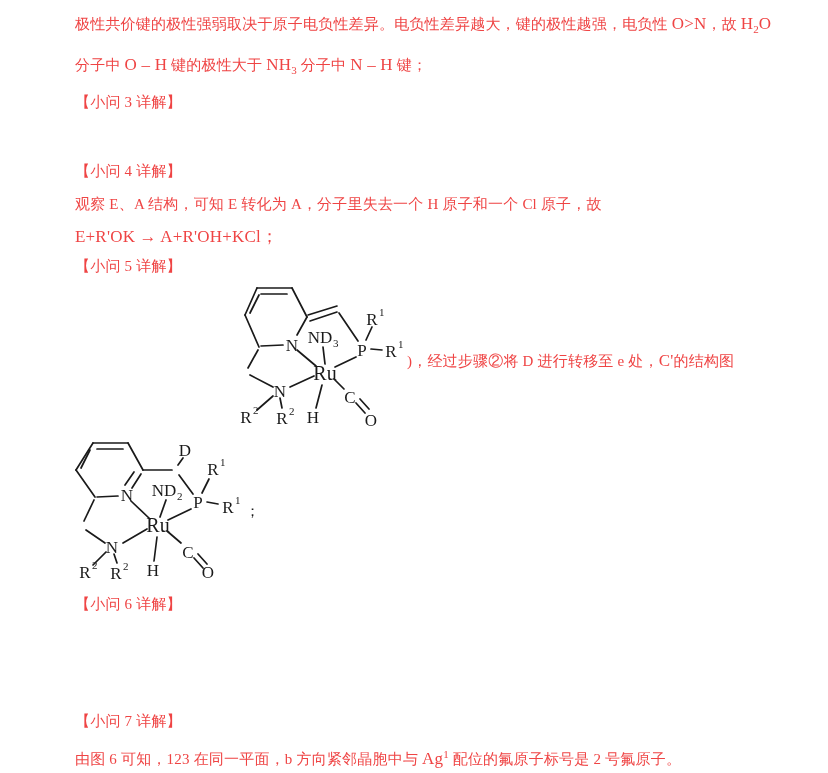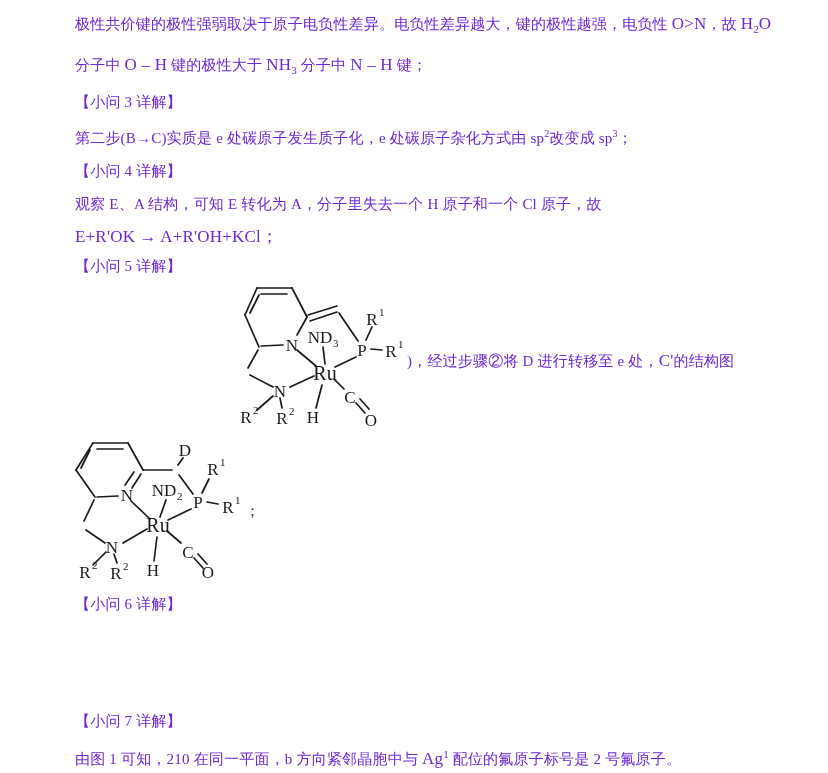--- a/index.html
+++ b/index.html
@@ -1,20 +1,20 @@
 <!DOCTYPE html>
 <html><head>
 <meta charset="utf-8">
 <style>
   html,body { margin:0; padding:0; background:#e8e8e8; }
   .page {
     position:relative;
     width:828px; height:773px;
     background:#ffffff;
-    color:#6d28d9;
+    color:#ef4444;
     font-family:"Liberation Serif","DejaVu Serif",serif;
     overflow:hidden;
     margin:0 auto;
   }
   .line {
     position:absolute;
     left:75px;
     font-size:15px;
     line-height:1.3;
     white-space:nowrap;
@@ -37,21 +37,20 @@
   .struct-svg text.punct { font-size:15px; }
 </style>
 </head>
 <body>
 
 <div class="page">
 
   <div class="line" style="top:13px"><span>极性共价键的极性强弱取决于原子电负性差异。电负性差异越大，键的极性越强，电负性 </span><span class="f">O&gt;N</span><span>，故 </span><span class="f">H</span><sub class="f">2</sub><span class="f">O</span></div>
   <div class="line" style="top:54px"><span>分子中 </span><span class="f">O – H</span><span> 键的极性大于 </span><span class="f">NH</span><sub class="f">3</sub><span> 分子中 </span><span class="f">N – H</span><span> 键；</span></div>
   <div class="line" style="top:93px"><span>【小问 3 详解】</span></div>
-  <div class="line" style="top:127px"><span>第二步(B→C)实质是 e 处碳原子发生质子化，e 处碳原子杂化方式由 sp</span><sup>2</sup><span>改变成 sp</span><sup>3</sup><span>；</span></div>
   <div class="line" style="top:162px"><span>【小问 4 详解】</span></div>
   <div class="line" style="top:226px"><span class="f">E+R'OK → A+R'OH+KCl；</span></div>
   <div class="line" style="top:195px"><span>观察 E、A 结构，可知 E 转化为 A，分子里失去一个 H 原子和一个 Cl 原子，故</span></div>
   <div class="line" style="top:257px"><span>【小问 5 详解】</span></div>
 
   <div class="line" style="top:350px; left:407px"><span>)，经过步骤②将 D 进行转移至 e 处，</span><span class="f">C'</span><span>的结构图</span></div>
 
   <svg class="struct-svg" style="left:230px; top:280px" width="185" height="155" viewBox="0 0 185 155">
     <g>
 
@@ -159,15 +158,15 @@
     <text x="30" y="137" class="sm">2</text>
     <text x="54" y="147" text-anchor="middle">R</text>
     <text x="61" y="138" class="sm">2</text>
     <text x="91" y="144" text-anchor="middle">H</text>
     <text x="126" y="126" text-anchor="middle">C</text>
     <text x="146" y="146" text-anchor="middle">O</text>
   </svg>
 
   <div class="line" style="top:595px"><span>【小问 6 详解】</span></div>
   <div class="line" style="top:712px"><span>【小问 7 详解】</span></div>
-  <div class="line" style="top:747px"><span>由图 1 可知，210 在同一平面，b 方向紧邻晶胞中与 </span><span class="f">Ag</span><sup class="f">1</sup><span> 配位的氟原子标号是 2 号氟原子。</span></div>
+  <div class="line" style="top:747px"><span>由图 6 可知，123 在同一平面，b 方向紧邻晶胞中与 </span><span class="f">Ag</span><sup class="f">1</sup><span> 配位的氟原子标号是 2 号氟原子。</span></div>
 
 </div>
 
 </body></html>

